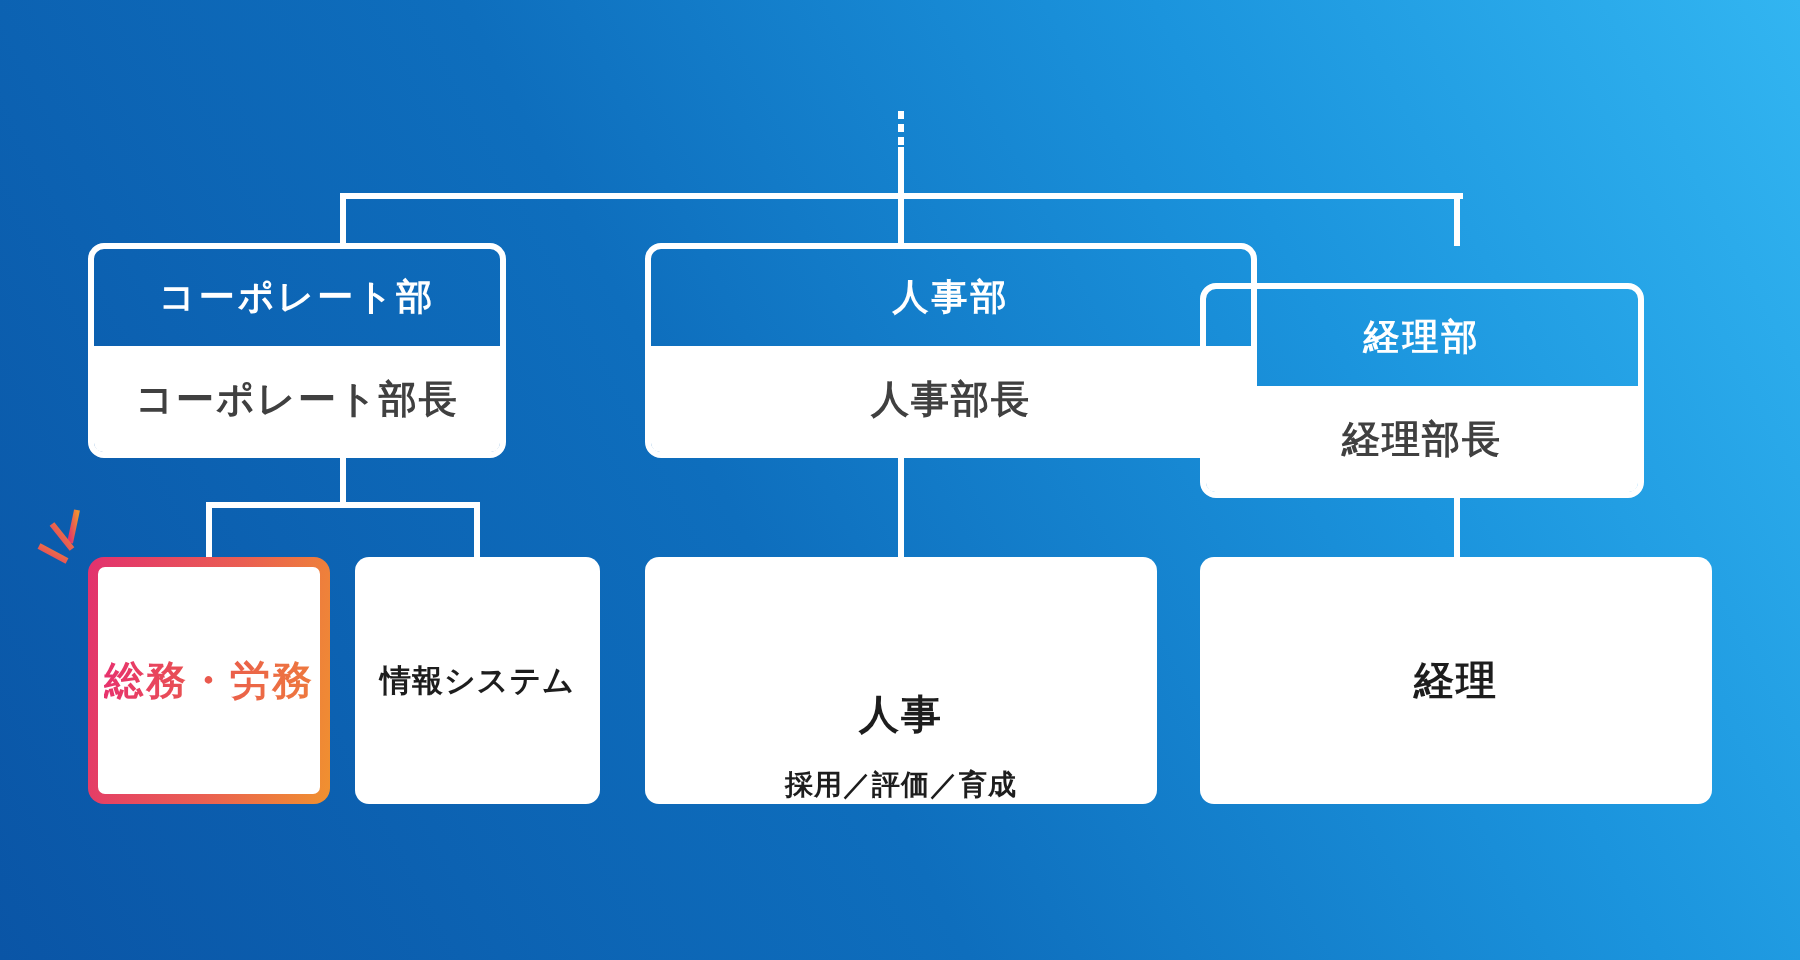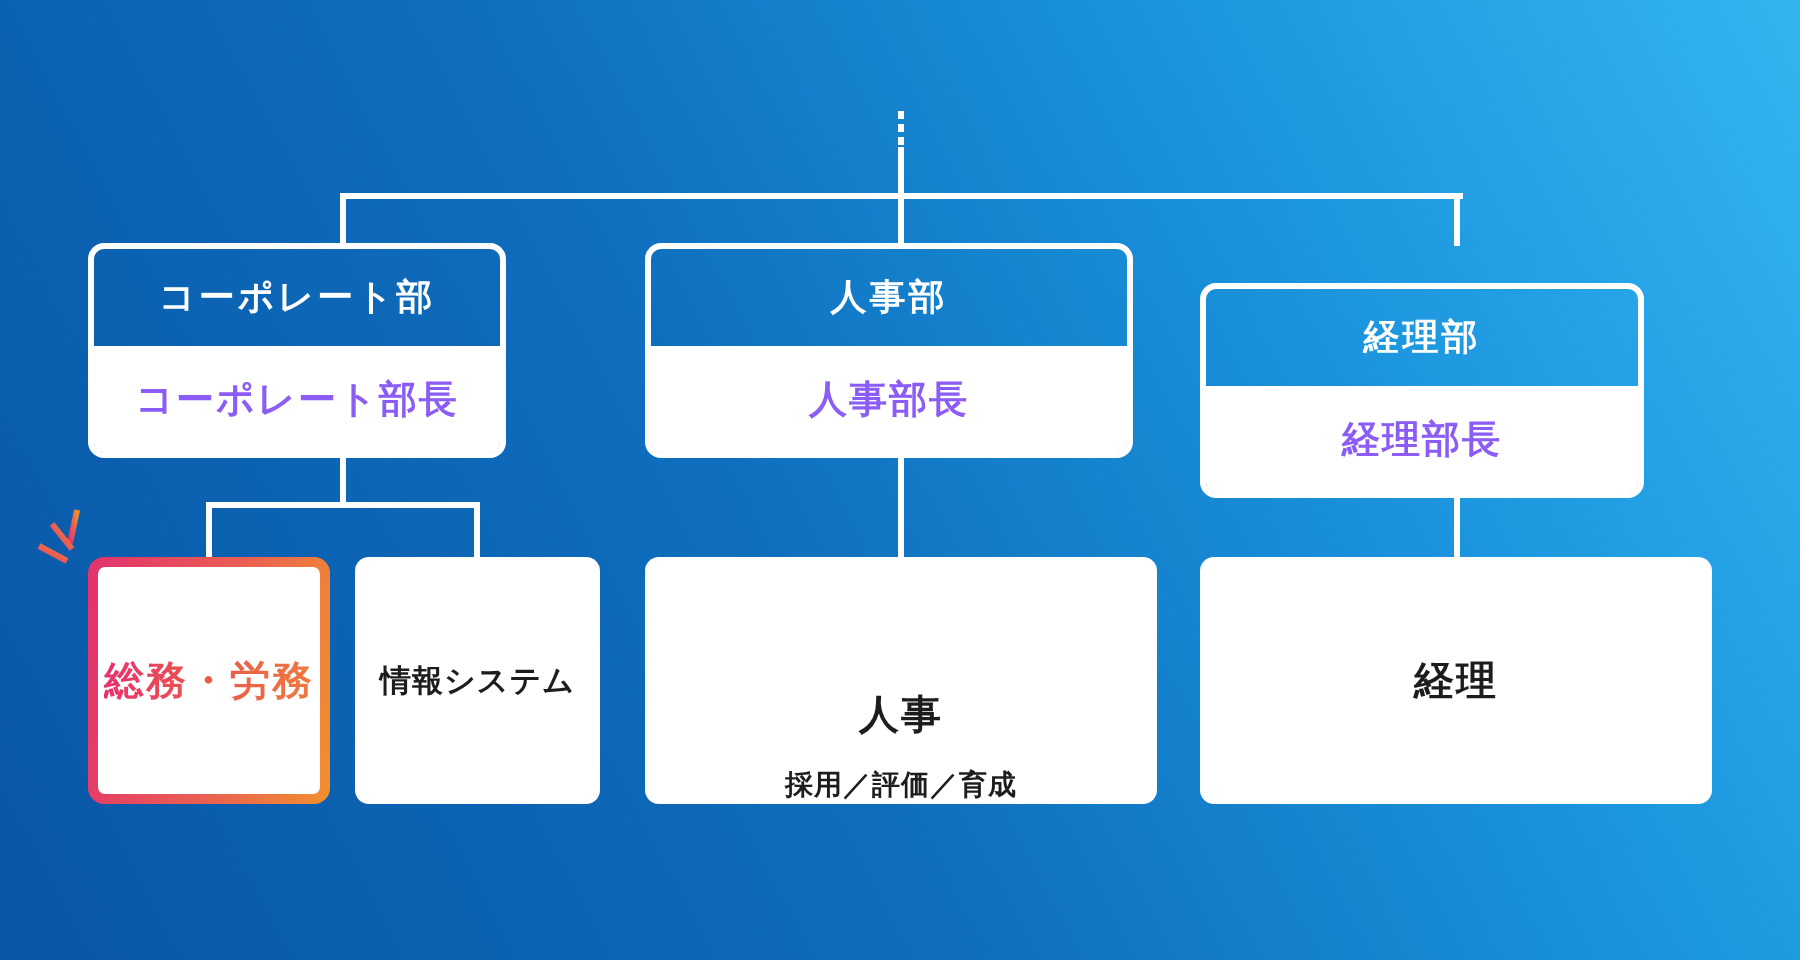--- a/index.html
+++ b/index.html
@@ -20,21 +20,21 @@
     border:6px solid #ffffff;border-radius:16px;
     display:flex;flex-direction:column;
   }
   .dept-head{
     height:97px;display:flex;align-items:center;justify-content:center;
     color:#ffffff;font-size:36px;letter-spacing:3px;
   }
   .dept-body{
     flex:1;background:#ffffff;border-radius:0 0 9px 9px;
     display:flex;align-items:center;justify-content:center;
-    color:#8b5cf6;font-size:38px;letter-spacing:2px;
+    color:#404040;font-size:38px;letter-spacing:2px;
   }
   
   .unit{
     position:absolute;top:557px;height:247px;box-sizing:border-box;
     background:#ffffff;border-radius:14px;
     display:flex;flex-direction:column;align-items:center;justify-content:center;
     color:#1d1d1d;
   }
   .unit .unit-title{font-size:40px;letter-spacing:2px;}
   .unit .unit-detail{font-size:28px;letter-spacing:1px;margin-top:24px;}
@@ -78,21 +78,21 @@
 
   <div class="dept" style="left:88px;width:418px;">
     <div class="dept-head">
       <span>コーポレート部</span>
     </div>
     <div class="dept-body">
       <span>コーポレート部長</span>
     </div>
   </div>
 
-  <div class="dept" style="left:645px;width:488px;">
+  <div class="dept" style="left:645px;width:612px;">
     <div class="dept-head">
       <span>人事部</span>
     </div>
     <div class="dept-body">
       <span>人事部長</span>
     </div>
   </div>
 
   <div class="dept" style="left:1200px;width:444px;margin-top:40px;">
     <div class="dept-head">

